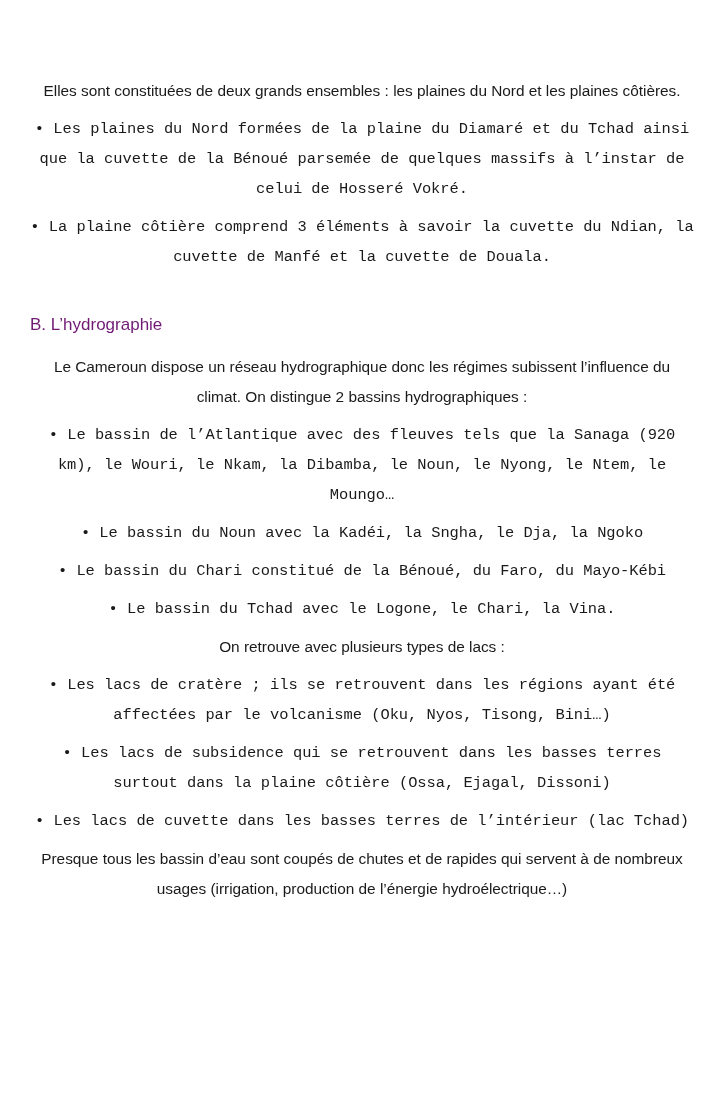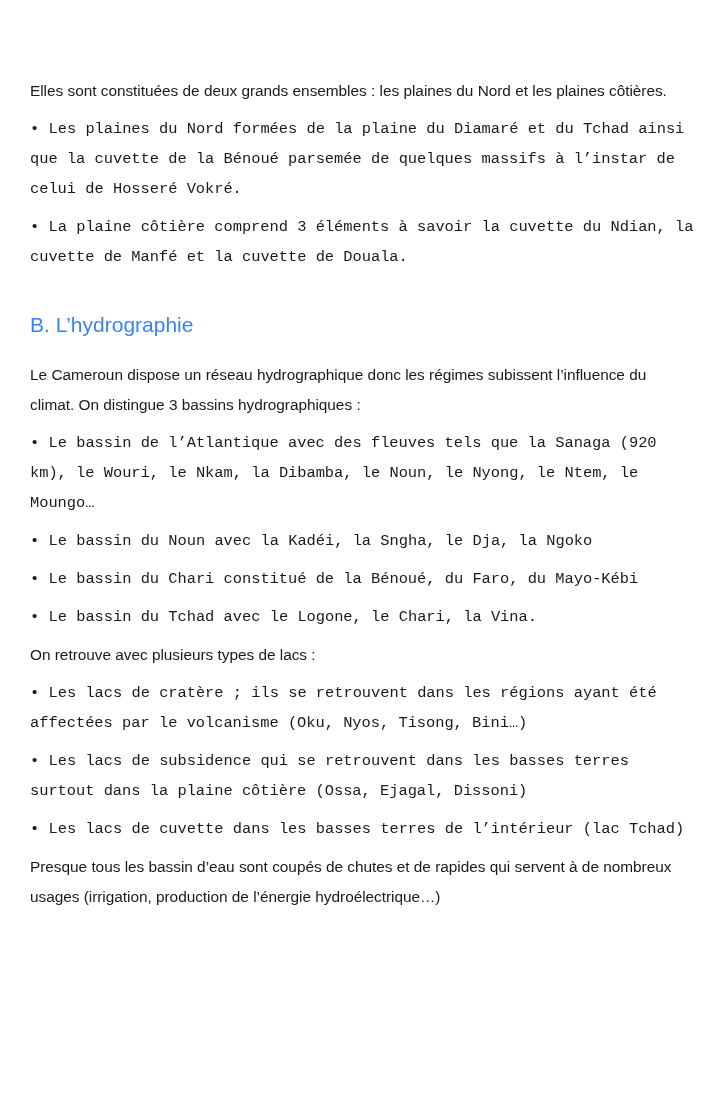--- a/index.html
+++ b/index.html
@@ -22,35 +22,35 @@
     box-sizing: border-box;
     padding: 76px 26px 0 30px;
   }
   .doc-body {
     display: block;
   }
   .para {
     font-size: 15.4px;
     line-height: 30px;
     margin: 0 0 8px 0;
-    text-align: left;
+    text-align: center;
     letter-spacing: -0.04px;
     word-spacing: 0.1px;
     color: #1a1a1a;
   }
   .para.bullet {
     margin-bottom: 8px;
     font-family: Liberation Mono, monospace;
   }
   .heading {
-    font-size: 21px;
+    font-size: 17px;
     line-height: 30px;
-    margin: 0 0 20px 0;
+    margin: 0 0 12px 0;
     font-weight: 400;
-    color: #3b82f6;
+    color: #701a75;
   }
   .spacer-line {
     height: 30px;
   }
 </style>
 </head>
 <body>
 
 <div id="page">
   <div class="doc-body">
@@ -58,21 +58,21 @@
     <p class="para">Elles sont constituées de deux grands ensembles : les plaines du Nord et les plaines côtières.</p>
 
     <p class="para bullet">• Les plaines du Nord formées de la plaine du Diamaré et du Tchad ainsi que la cuvette de la Bénoué parsemée de quelques massifs à l’instar de celui de Hosseré Vokré.</p>
 
     <p class="para bullet">• La plaine côtière comprend 3 éléments à savoir la cuvette du Ndian, la cuvette de Manfé et la cuvette de Douala.</p>
 
     <div class="spacer-line"></div>
 
     <p class="heading">B. L’hydrographie</p>
 
-    <p class="para">Le Cameroun dispose un réseau hydrographique donc les régimes subissent l’influence du climat. On distingue 3 bassins hydrographiques :</p>
+    <p class="para">Le Cameroun dispose un réseau hydrographique donc les régimes subissent l’influence du climat. On distingue 2 bassins hydrographiques :</p>
 
     <p class="para bullet">• Le bassin de l’Atlantique avec des fleuves tels que la Sanaga (920 km), le Wouri, le Nkam, la Dibamba, le Noun, le Nyong, le Ntem, le Moungo…</p>
 
     <p class="para bullet">• Le bassin du Noun avec la Kadéi, la Sngha, le Dja, la Ngoko</p>
 
     <p class="para bullet">• Le bassin du Chari constitué de la Bénoué, du Faro, du Mayo-Kébi</p>
 
     <p class="para bullet">• Le bassin du Tchad avec le Logone, le Chari, la Vina.</p>
 
     <p class="para">On retrouve avec plusieurs types de lacs :</p>

